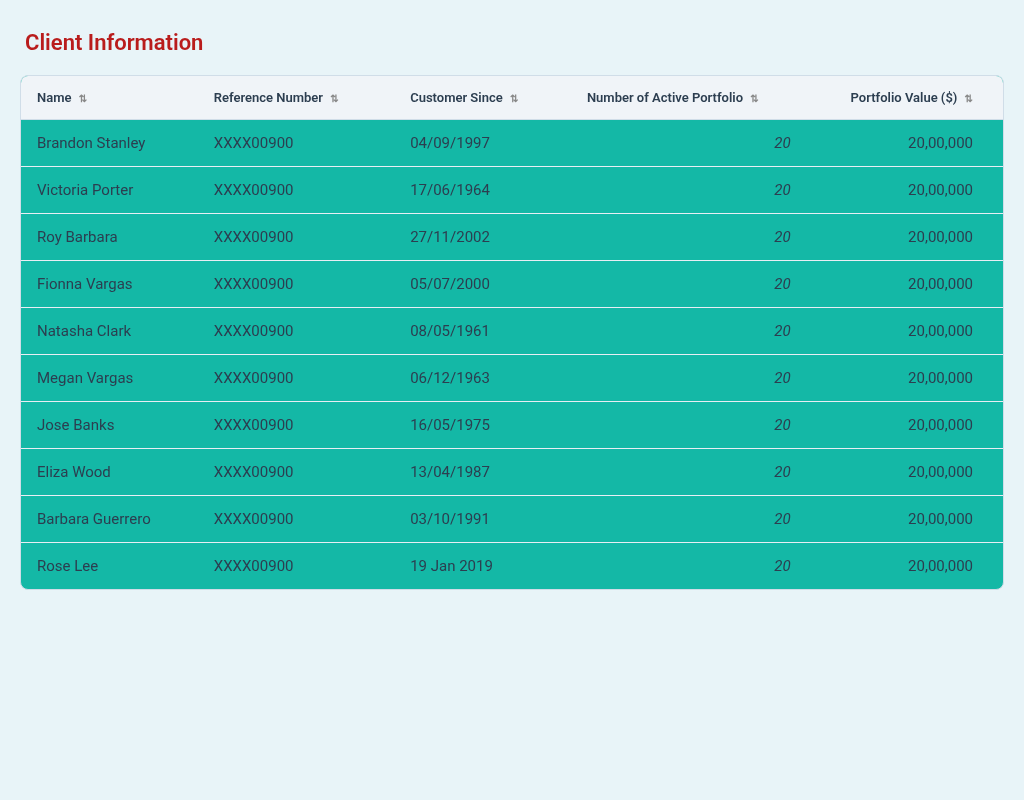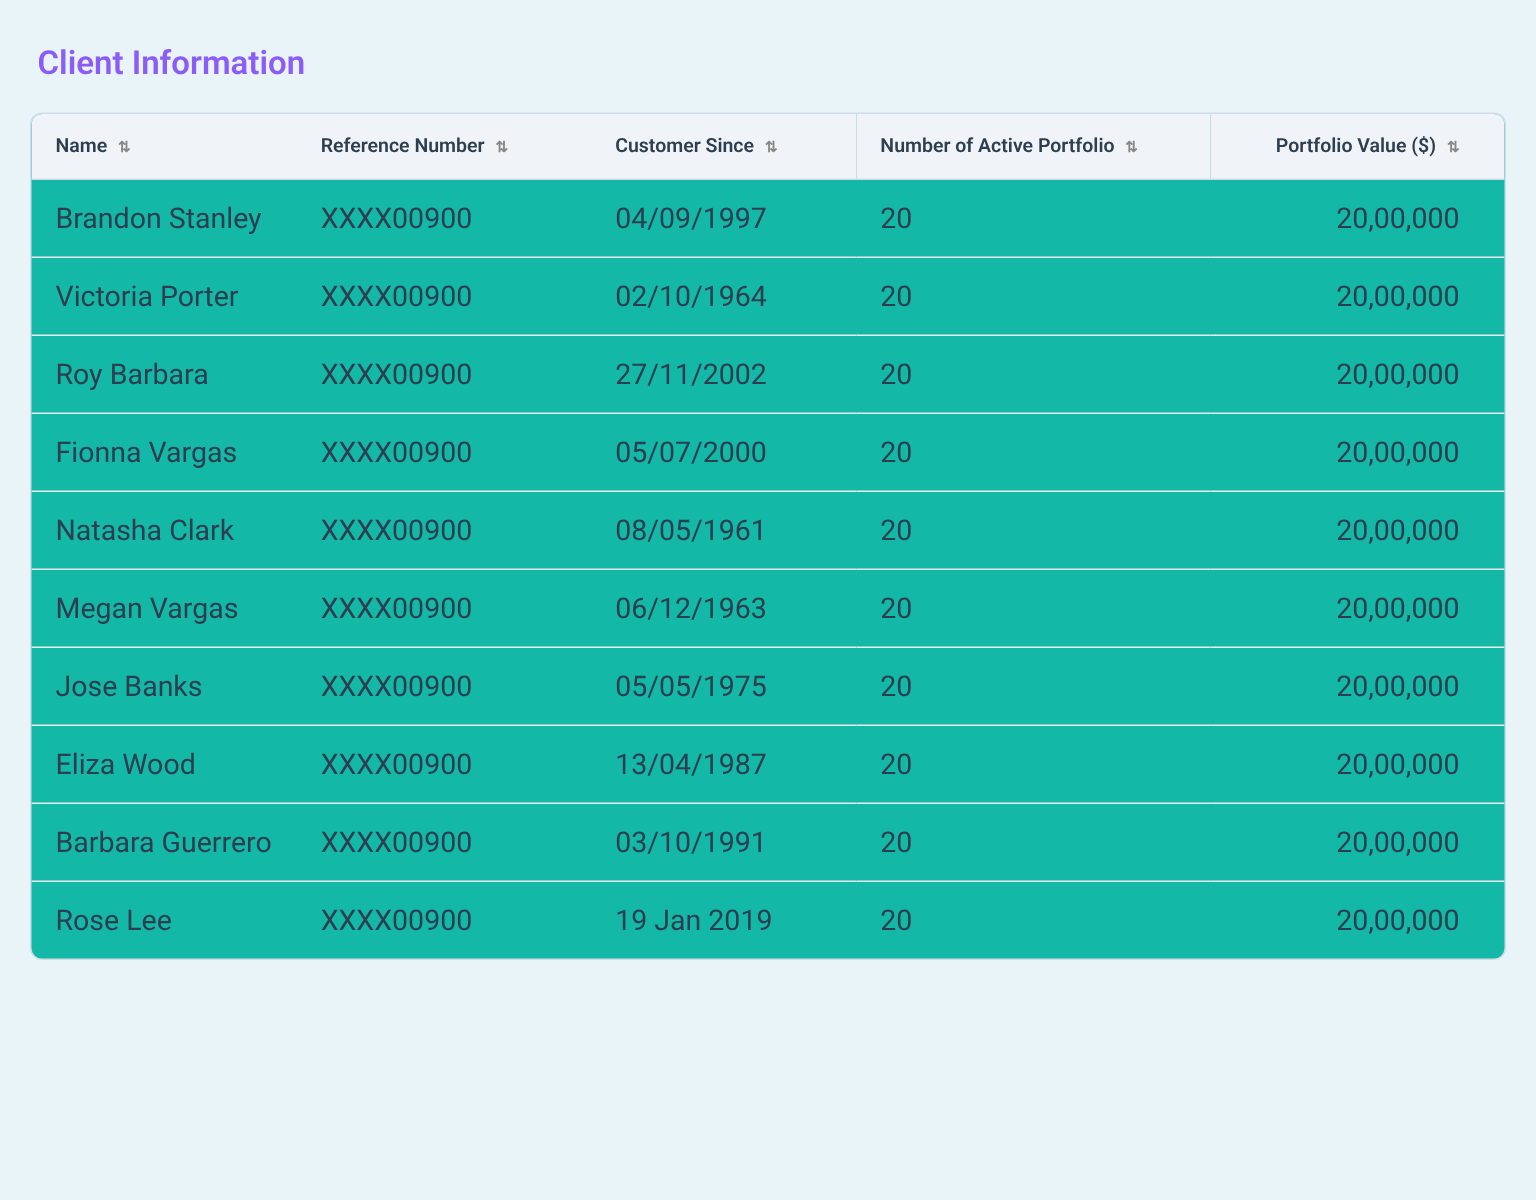--- a/index.html
+++ b/index.html
@@ -16,21 +16,21 @@
     }
 
     .page-container {
       max-width: 1024px;
       margin: 0 auto;
     }
 
     .page-title {
       font-size: 22px;
       font-weight: 600;
-      color: #8b5cf6;
+      color: #b91c1c;
       margin-bottom: 20px;
       padding-left: 5px;
     }
 
     .table-container {
       background: #14b8a6;
       border-radius: 8px;
       overflow: hidden;
       border: 1px solid #d0dde8;
     }
@@ -59,37 +59,37 @@
     th .sort-icon {
       display: inline-block;
       margin-left: 4px;
       font-size: 10px;
       color: #888;
       vertical-align: middle;
     }
 
     td {
       padding: 14px 16px;
-      font-size: 19px;
+      font-size: 15px;
       color: #2c3e50;
       border-bottom: 1px solid #e8eef4;
     }
 
     tbody tr:last-child td {
       border-bottom: none;
       margin-left: 24px;
     }
 
     .col-name { width: 18%; }
     .col-ref { width: 20%; }
     .col-since { width: 18%; }
     .col-portfolio { width: 24%; text-align: left; }
     .col-value { width: 20%; text-align: right; padding-right: 30px; }
 
-    td.col-portfolio { text-align: left; }
+    td.col-portfolio { text-align: right; font-style: italic; }
     td.col-value { text-align: right; padding-right: 30px; }
   </style>
 </head>
 <body>
 
 <div class="page-container">
   <h1 class="page-title">Client Information</h1>
 
   <div class="table-container">
     <table>
@@ -121,21 +121,21 @@
       <tr>
             <td class="col-name">Brandon Stanley</td>
             <td class="col-ref">XXXX00900</td>
             <td class="col-since">04/09/1997</td>
             <td class="col-portfolio">20</td>
             <td class="col-value">20,00,000</td>
           </tr>
           <tr>
             <td class="col-name">Victoria Porter</td>
             <td class="col-ref">XXXX00900</td>
-            <td class="col-since">02/10/1964</td>
+            <td class="col-since">17/06/1964</td>
             <td class="col-portfolio">20</td>
             <td class="col-value">20,00,000</td>
           </tr>
           <tr>
             <td class="col-name">Roy Barbara</td>
             <td class="col-ref">XXXX00900</td>
             <td class="col-since">27/11/2002</td>
             <td class="col-portfolio">20</td>
             <td class="col-value">20,00,000</td>
           </tr>
@@ -156,21 +156,21 @@
           <tr>
             <td class="col-name">Megan Vargas</td>
             <td class="col-ref">XXXX00900</td>
             <td class="col-since">06/12/1963</td>
             <td class="col-portfolio">20</td>
             <td class="col-value">20,00,000</td>
           </tr>
           <tr>
             <td class="col-name">Jose Banks</td>
             <td class="col-ref">XXXX00900</td>
-            <td class="col-since">05/05/1975</td>
+            <td class="col-since">16/05/1975</td>
             <td class="col-portfolio">20</td>
             <td class="col-value">20,00,000</td>
           </tr>
           <tr>
             <td class="col-name">Eliza Wood</td>
             <td class="col-ref">XXXX00900</td>
             <td class="col-since">13/04/1987</td>
             <td class="col-portfolio">20</td>
             <td class="col-value">20,00,000</td>
           </tr>

